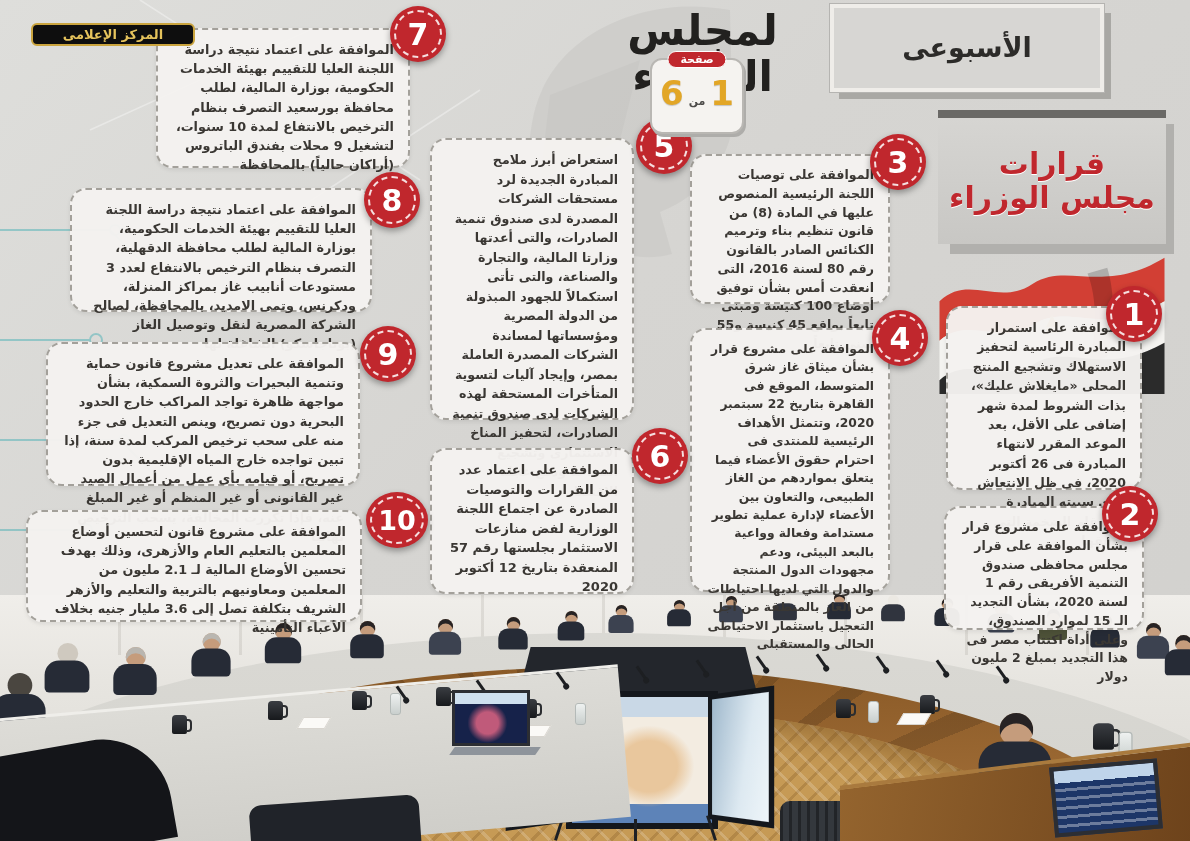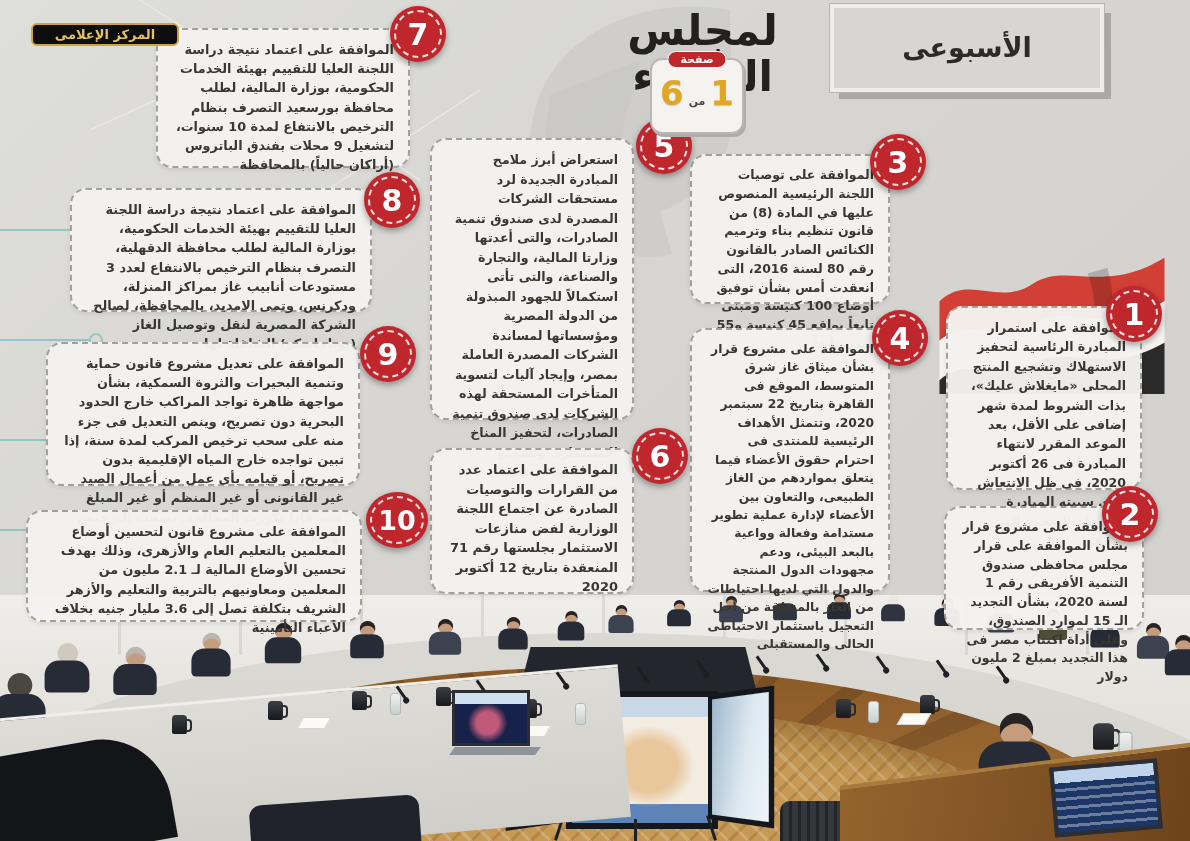--- a/index.html
+++ b/index.html
@@ -25,21 +25,21 @@
   .logo{position:absolute;left:28px;top:20px;width:134px;z-index:6;text-align:center;}
   .logo-circle{width:110px;height:110px;margin:0 auto;border-radius:50%;position:relative;overflow:hidden;
       background:radial-gradient(circle at 50% 38%,#33322f 0 52%,#101010 100%);
       border:3px solid #c9a43e;box-shadow:0 0 0 2px #1b1b1b,0 3px 6px rgba(0,0,0,.45);}
   .logo-ring-top,.logo-ring-bottom{position:absolute;left:0;width:100%;color:#dcb755;font-size:7px;
       font-weight:700;direction:rtl;white-space:nowrap;overflow:hidden;}
   .logo-ring-top{top:7px;}
   .logo-ring-bottom{bottom:9px;}
   .logo-eagle{position:absolute;left:50%;top:50%;transform:translate(-50%,-52%);}
   .logo-banner{margin-top:3px;width:128px;margin-left:3px;background:#0e0e0e;border:2px solid #caa43e;
-      border-radius:6px;color:#e5c35c;font-size:13px;font-weight:800;padding:2px 8px;direction:rtl;}
+      border-radius:6px;color:#e5c35c;font-size:13px;font-weight:800;padding:2px 16px;direction:rtl;}
   
   .page-badge{position:absolute;left:606px;top:58px;width:90px;height:72px;z-index:7;
       background:#f5f3f0;border:2px solid #b9b7b3;border-radius:12px;box-shadow:2px 3px 0 #aeadaa;margin-left:44px;}
   .pb-label{position:absolute;top:-9px;left:50%;transform:translateX(-50%);background:#c0272d;color:#fff;
       font-size:11px;font-weight:800;padding:1px 12px;border-radius:9px;border:1px solid #fff;direction:rtl;}
   .pb-nums{display:flex;direction:rtl;align-items:baseline;justify-content:center;gap:5px;margin-top:16px;}
   .pb-current,.pb-total{font-size:34px;font-weight:900;color:#e2a626;text-shadow:0 1px 1px rgba(0,0,0,.2);line-height:1;}
   .pb-of{font-size:11px;font-weight:700;color:#4c4b49;}
   
   .decisions-panel{position:absolute;left:938px;top:110px;width:228px;height:126px;z-index:5;
@@ -352,36 +352,40 @@
 
   <div class="page-badge">
     <div class="pb-label">صفحة</div>
     <div class="pb-nums">
       <span class="pb-current">1</span>
       <span class="pb-of">من</span>
       <span class="pb-total">6</span>
     </div>
   </div>
 
+  <div class="decisions-panel">
+    <div class="dp-line">قرارات</div>
+    <div class="dp-line">مجلس الوزراء</div>
+  </div>
   <div class="flag-wrap">
     <svg width="228" height="150" viewBox="0 0 228 152">
       <path fill="#d23f34" d="M0,58 C30,30 60,64 95,40 C130,18 165,52 228,14 L228,58 C165,96 130,58 95,82 C60,104 30,72 0,98 Z"></path>
       <path fill="#f4f3f0" d="M0,98 C30,72 60,104 95,82 C130,58 165,96 228,58 L228,100 C165,136 130,100 95,122 C60,142 30,112 0,138 Z"></path>
       <path fill="#2b2b2b" d="M0,138 C30,112 60,142 95,122 C130,100 165,136 228,100 L228,152 L0,152 Z"></path>
       <path fill="#d8a93c" d="M108,84 L120,84 L114,72 Z M108,86 h12 v4 h-12 Z"></path>
       <path fill="rgba(0,0,0,.18)" d="M150,30 C160,55 160,95 150,122 L170,114 C178,86 178,50 170,24 Z"></path>
     </svg>
   </div>
 
   <div class="dbox box1">الموافقة على استمرار المبادرة الرئاسية لتحفيز الاستهلاك وتشجيع المنتج المحلى «مايغلاش عليك»، بذات الشروط لمدة شهر إضافى على الأقل، بعد الموعد المقرر لانتهاء المبادرة فى 26 أكتوبر 2020، فى ظل الانتعاش الذى سببته المبادرة والأرقام الضخمة التى تحققها</div>
   <div class="dbox box2">الموافقة على مشروع قرار بشأن الموافقة على قرار مجلس محافظى صندوق التنمية الأفريقى رقم 1 لسنة 2020، بشأن التجديد الـ 15 لموارد الصندوق، وعلى أداة اكتتاب مصر فى هذا التجديد بمبلغ 2 مليون دولار</div>
   <div class="dbox box3">الموافقة على توصيات اللجنة الرئيسية المنصوص عليها في المادة (8) من قانون تنظيم بناء وترميم الكنائس الصادر بالقانون رقم 80 لسنة 2016، التى انعقدت أمس بشأن توفيق أوضاع 100 كنيسة ومبنى تابعاً بواقع 45 كنيسة و55 مبنى تابعاً</div>
   <div class="dbox box4">الموافقة على مشروع قرار بشأن ميثاق غاز شرق المتوسط، الموقع فى القاهرة بتاريخ 22 سبتمبر 2020، وتتمثل الأهداف الرئيسية للمنتدى فى احترام حقوق الأعضاء فيما يتعلق بمواردهم من الغاز الطبيعى، والتعاون بين الأعضاء لإدارة عملية تطوير مستدامة وفعالة وواعية بالبعد البيئى، ودعم مجهودات الدول المنتجة والدول التي لديها احتياطات من الغاز بالمنطقة من أجل التعجيل باستثمار الاحتياطى الحالى والمستقبلى</div>
   <div class="dbox box5">استعراض أبرز ملامح المبادرة الجديدة لرد مستحقات الشركات المصدرة لدى صندوق تنمية الصادرات، والتى أعدتها وزارتا المالية، والتجارة والصناعة، والتى تأتى استكمالاً للجهود المبذولة من الدولة المصرية ومؤسساتها لمساندة الشركات المصدرة العاملة بمصر، وإيجاد آليات لتسوية المتأخرات المستحقة لهذه الشركات لدى صندوق تنمية الصادرات، لتحفيز المناخ الاستثمارى وتشجيع الصناعة ودفع عجلة الاقتصاد</div>
-  <div class="dbox box6">الموافقة على اعتماد عدد من القرارات والتوصيات الصادرة عن اجتماع اللجنة الوزارية لفض منازعات الاستثمار بجلستها رقم 71 المنعقدة بتاريخ 12 أكتوبر 2020</div>
+  <div class="dbox box6">الموافقة على اعتماد عدد من القرارات والتوصيات الصادرة عن اجتماع اللجنة الوزارية لفض منازعات الاستثمار بجلستها رقم 57 المنعقدة بتاريخ 12 أكتوبر 2020</div>
   <div class="dbox box7">الموافقة على اعتماد نتيجة دراسة اللجنة العليا للتقييم بهيئة الخدمات الحكومية، بوزارة المالية، لطلب محافظة بورسعيد التصرف بنظام الترخيص بالانتفاع لمدة 10 سنوات، لتشغيل 9 محلات بفندق الباتروس (أراكان حالياً) بالمحافظة</div>
   <div class="dbox box8">الموافقة على اعتماد نتيجة دراسة اللجنة العليا للتقييم بهيئة الخدمات الحكومية، بوزارة المالية لطلب محافظة الدقهلية، التصرف بنظام الترخيص بالانتفاع لعدد 3 مستودعات أنابيب غاز بمراكز المنزلة، ودكرنس، وتمى الامديد، بالمحافظة، لصالح الشركة المصرية لنقل وتوصيل الغاز (بوتاجاسكو) الشاغلة لها</div>
   <div class="dbox box9">الموافقة على تعديل مشروع قانون حماية وتنمية البحيرات والثروة السمكية، بشأن مواجهة ظاهرة تواجد المراكب خارج الحدود البحرية دون تصريح، وينص التعديل فى جزء منه على سحب ترخيص المركب لمدة سنة، إذا تبين تواجده خارج المياه الإقليمية بدون تصريح، أو قيامه بأى عمل من أعمال الصيد غير القانونى أو غير المنظم أو غير المبلغ عنه، فإذا تكررت المخالفة، يسحب الترخيص نهائياً</div>
   <div class="dbox box10">الموافقة على مشروع قانون لتحسين أوضاع المعلمين بالتعليم العام والأزهرى، وذلك بهدف تحسين الأوضاع المالية لـ 2.1 مليون من المعلمين ومعاونيهم بالتربية والتعليم والأزهر الشريف بتكلفة تصل إلى 3.6 مليار جنيه بخلاف الأعباء التأمينية</div>
 
   <div class="badge bdg1">1</div>
   <div class="badge bdg2">2</div>
   <div class="badge bdg3">3</div>
   <div class="badge bdg4">4</div>
   <div class="badge bdg5">5</div>

